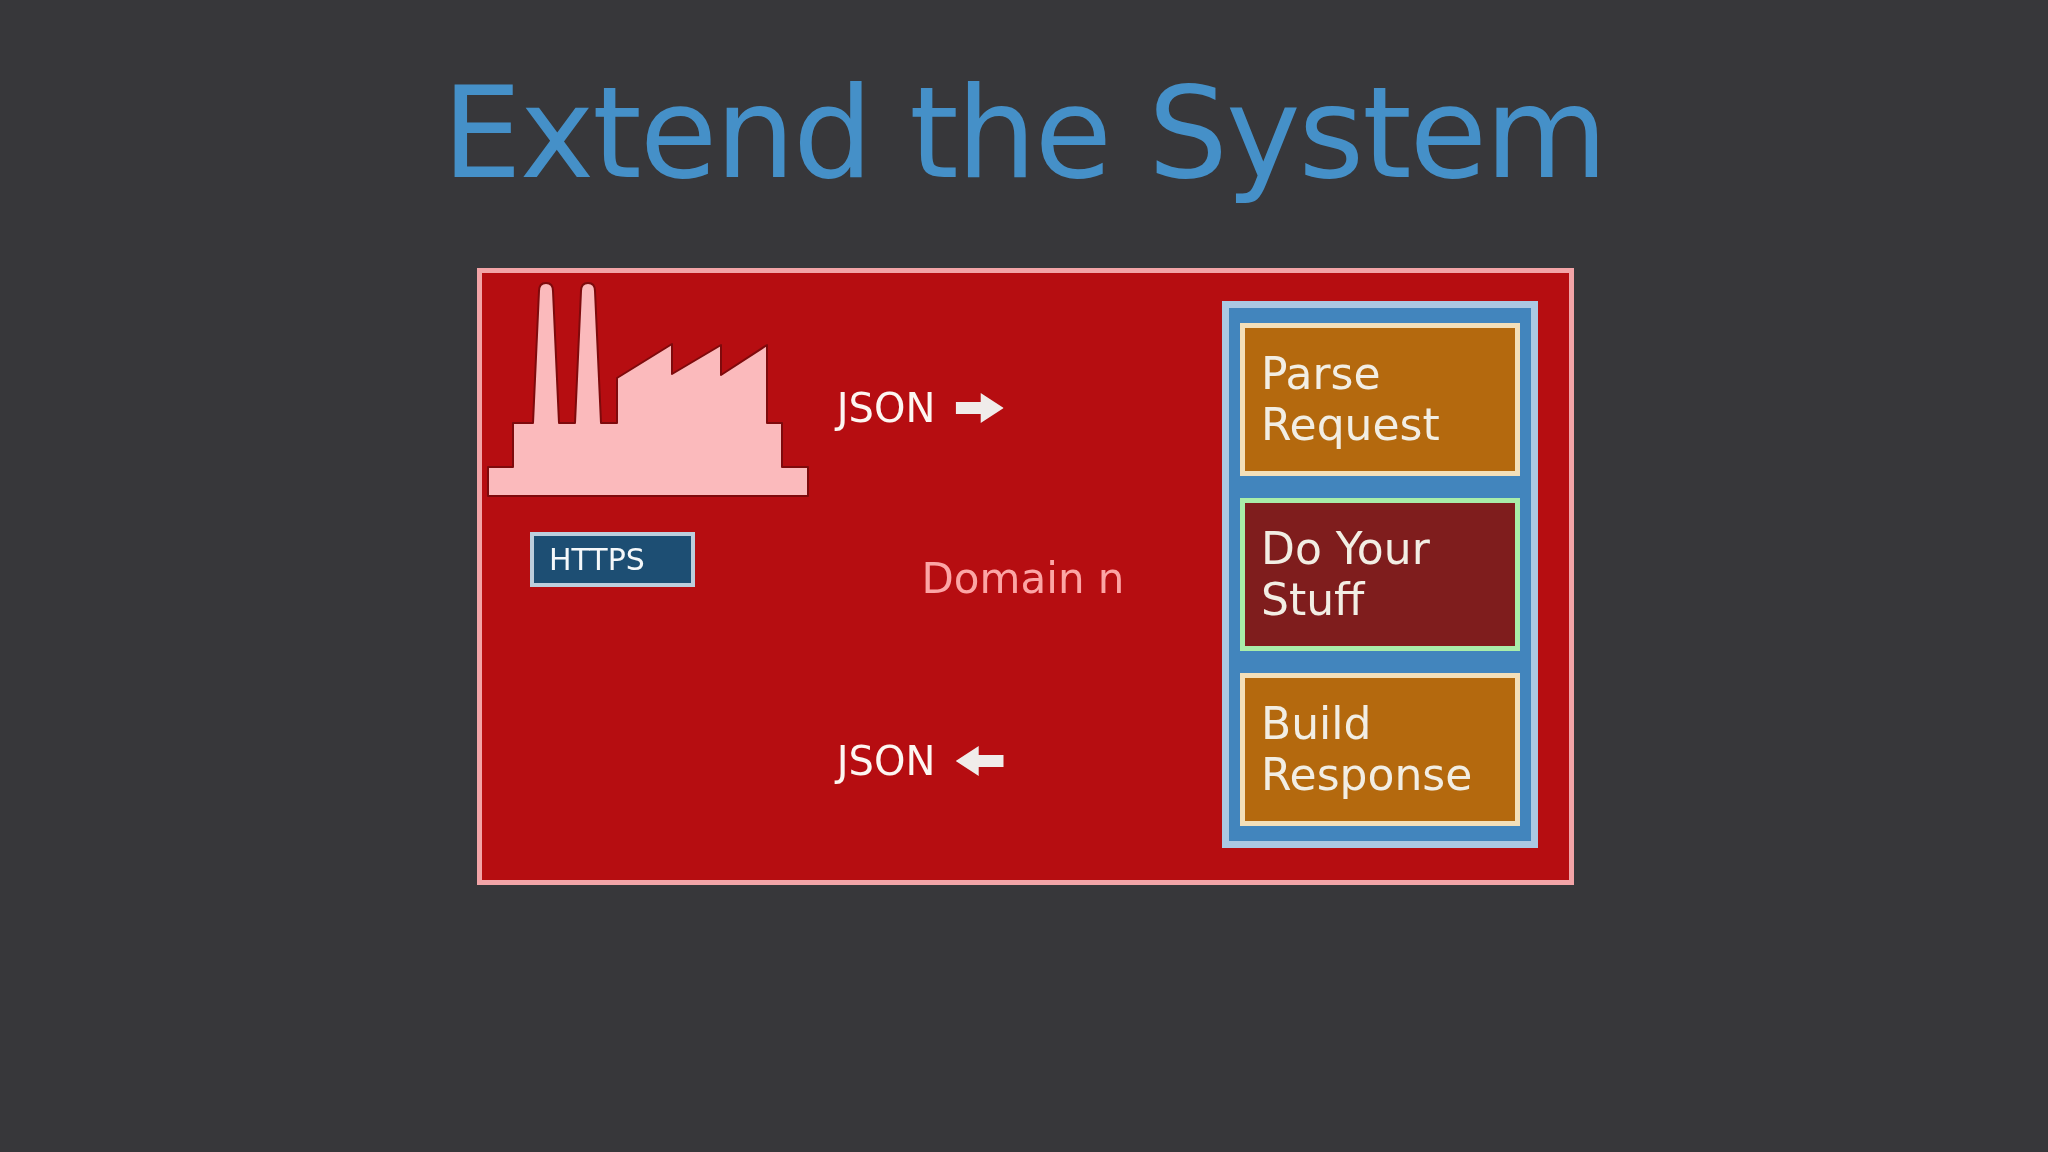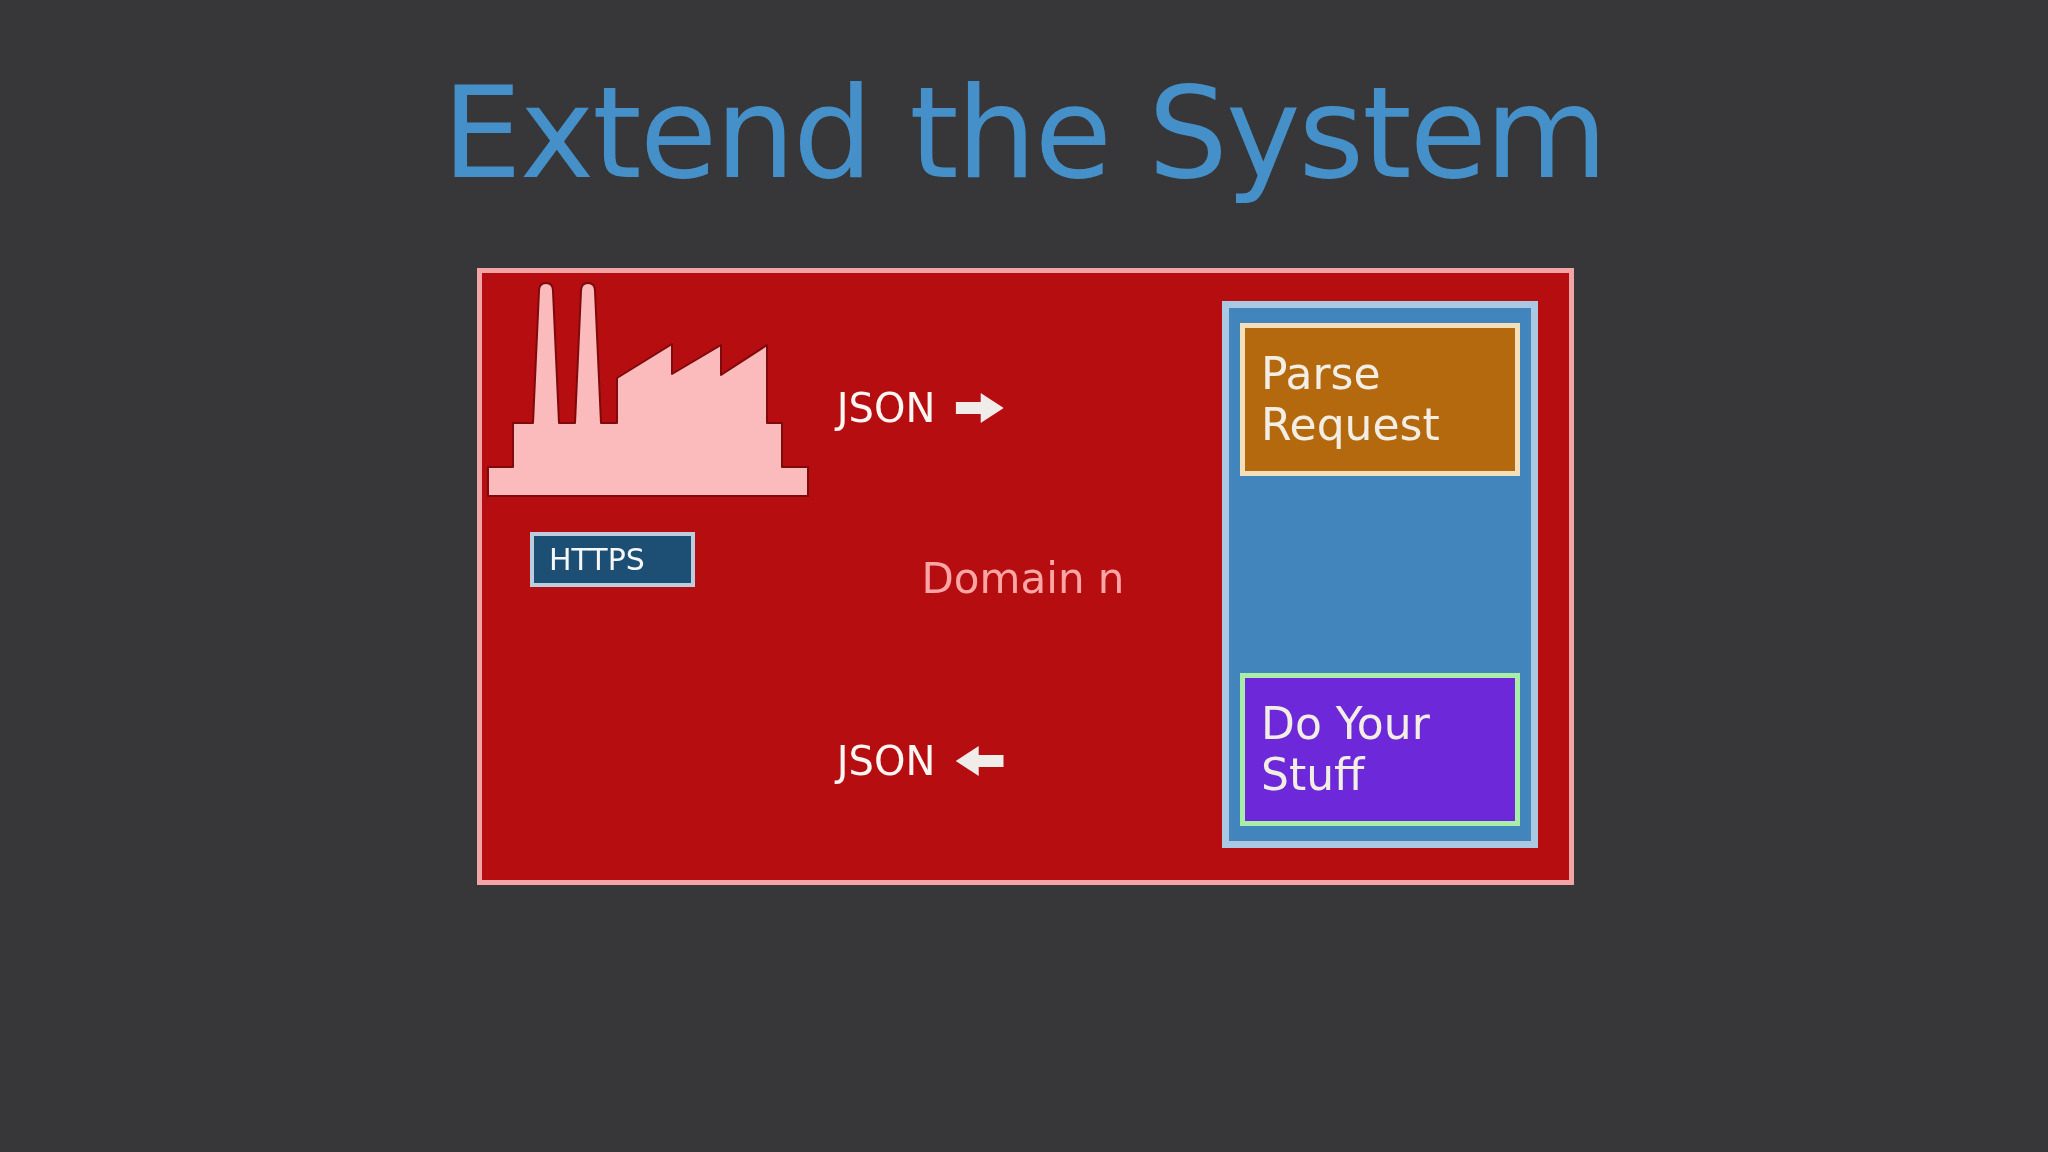--- a/index.html
+++ b/index.html
@@ -152,19 +152,22 @@
         <svg width="48" height="34" viewBox="0 0 48 34" xmlns="http://www.w3.org/2000/svg">
           <polygon points="48,11 23,11 23,2 0,17 23,32 23,23 48,23" fill="#f0ecea"></polygon>
         </svg>
       </span>
     </div>
 
     <div class="pipeline" style="background: rgb(66, 133, 189); border-color: rgb(171, 200, 227);">
       <div class="step" style="background: rgb(180, 105, 14); border-color: rgb(243, 223, 185); align-items: center;">
         <span>Parse Request</span>
       </div>
-      <div class="step" style="background: #6d28d9; border-color: rgb(169, 237, 169);">
+      <div class="step" style="background: #7f1d1d; border-color: rgb(169, 237, 169);">
         <span>Do Your Stuff</span>
+      </div>
+      <div class="step" style="background: rgb(180, 105, 14); border-color: rgb(243, 223, 185);">
+        <span>Build Response</span>
       </div>
     </div>
 
   </div>
 </div>
 
 </body></html>

